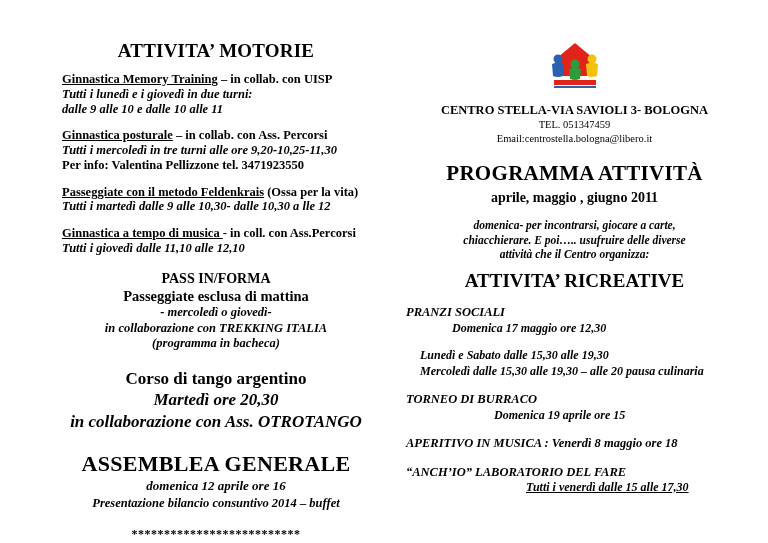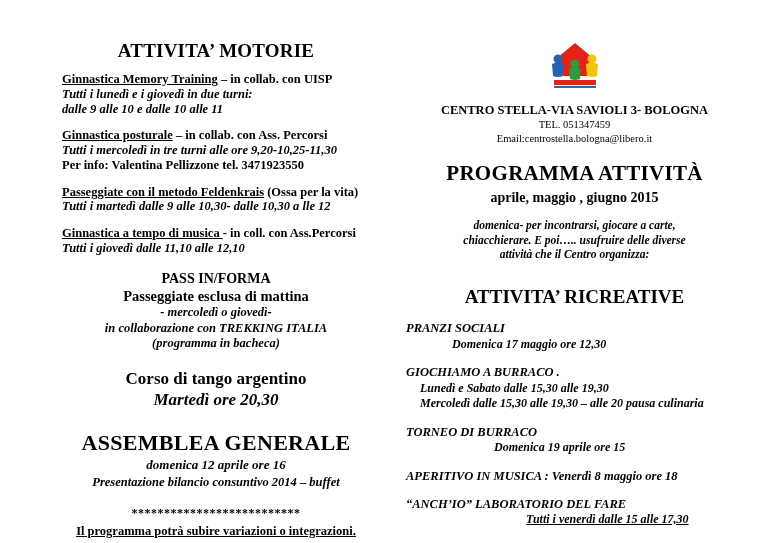--- a/index.html
+++ b/index.html
@@ -171,21 +171,21 @@
     font-size: 11.5px;
     font-weight: bold;
     font-style: italic;
     line-height: 1.3;
     margin-top: 12px;
   }
   .ricreative {
     text-align: center;
     font-size: 19px;
     font-weight: bold;
-    margin-top: 24px;
+    margin-top: 8px;
     font-family: Liberation Serif, serif;
   }
   .ev {
     margin-top: 12px;
     line-height: 1.3;
   }
   .ev .evh {
     font-size: 12.5px;
     font-weight: bold;
     font-style: italic;
@@ -236,20 +236,21 @@
       <div class="h">PASS IN/FORMA</div>
       <div class="h2">Passeggiate esclusa di mattina</div>
       <div class="s">- mercoledì o  giovedì-</div>
       <div class="s">in collaborazione con TREKKING ITALIA</div>
       <div class="s">(programma in bacheca)</div>
     </div>
 
     <div class="tango">
       <div class="h">Corso di tango argentino</div>
       <div class="s">Martedì ore 20,30</div>
+      <div class="s">in collaborazione con  Ass. OTROTANGO</div>
     </div>
 
     <div class="assemblea">
       <div class="h">ASSEMBLEA GENERALE</div>
       <div class="s1">domenica 12 aprile ore 16</div>
       <div class="s2">Presentazione bilancio consuntivo  2014 – buffet</div>
     </div>
 
     <div class="stars">**************************</div>
     <div class="variazioni">Il programma potrà subire variazioni o integrazioni.</div>
@@ -278,37 +279,36 @@
           <rect x="8" y="46" width="42" height="2" fill="#2b62b0"></rect>
         </svg>
       </span>
     </div>
 
     <div class="centro-name">CENTRO STELLA-VIA SAVIOLI 3- BOLOGNA</div>
     <div class="centro-sub">TEL.  051347459</div>
     <div class="centro-sub">Email:centrostella.bologna@libero.it</div>
 
     <div class="programma">PROGRAMMA ATTIVITÀ</div>
-    <div class="programma-sub">aprile, maggio , giugno 2015</div>
+    <div class="programma-sub">aprile, maggio , giugno 2011</div>
 
     <div class="intro">
       <div>domenica- per incontrarsi, giocare a carte,</div>
       <div>chiacchierare.            E poi….. usufruire delle diverse</div>
       <div>attività che il Centro organizza:</div>
     </div>
 
     <div class="ricreative">ATTIVITA’ RICREATIVE</div>
 
     <div class="ev">
       <div class="evh">PRANZI SOCIALI</div>
       <div class="evl ind-1">Domenica  17 maggio  ore 12,30</div>
     </div>
 
     <div class="ev">
-      <div class="evh">GIOCHIAMO A BURRACO .</div>
       <div class="evl ind-2">Lunedì  e Sabato dalle 15,30 alle 19,30</div>
       <div class="evl ind-2">Mercoledì dalle 15,30 alle 19,30 – alle 20 pausa culinaria</div>
     </div>
 
     <div class="ev">
       <div class="evh">TORNEO DI BURRACO</div>
       <div class="evl ind-4">Domenica 19 aprile  ore 15</div>
     </div>
 
     <div class="ev">

